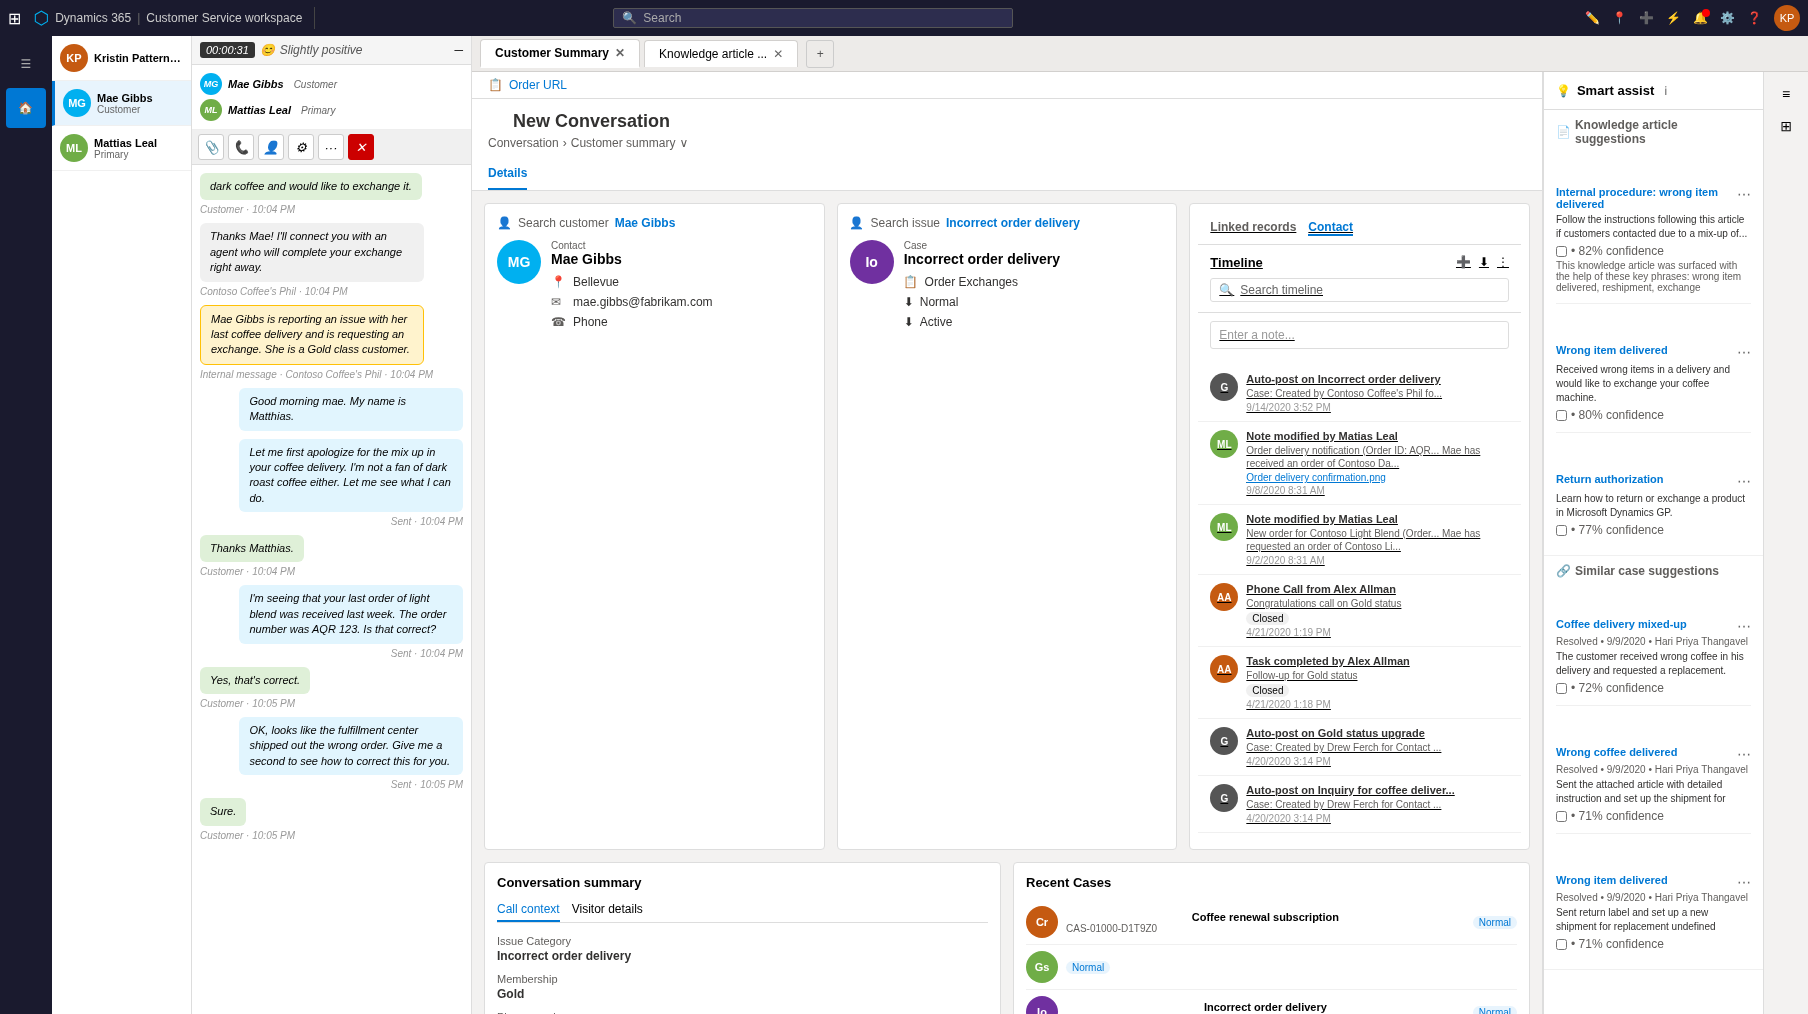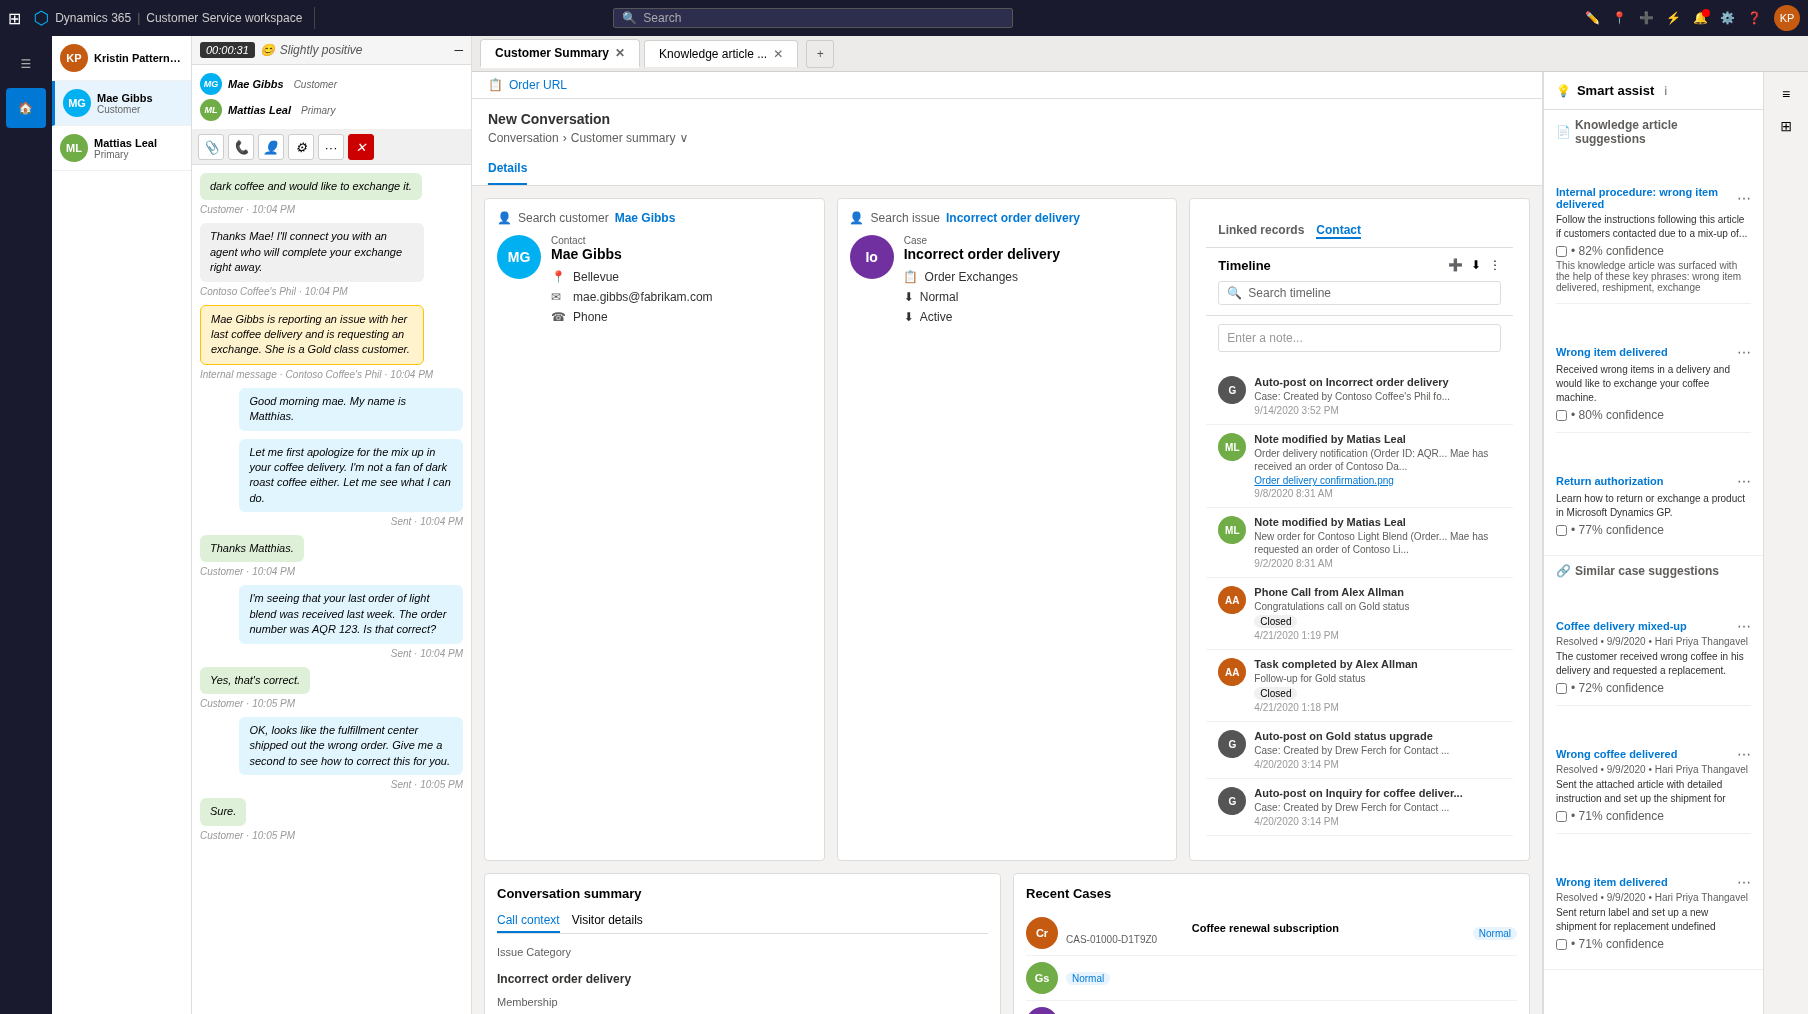--- a/index.html
+++ b/index.html
@@ -105,21 +105,21 @@
 
     
     .content-area { display: flex; flex: 1; overflow: hidden; }
 
     
     .customer-summary { flex: 1; padding: 0; overflow-y: auto; background: #f3f2f1; }
     .copy-url-bar { background: white; padding: 6px 16px; display: flex; align-items: center; gap: 6px; border-bottom: 1px solid #ddd; font-size: 12px; color: #0078d4; cursor: pointer; }
 
     
     .page-title-bar { padding: 12px 16px 8px; background: white; }
-    .page-title { font-size: 14px; font-weight: 600; color: #323130; }
+    .page-title { font-size: 18px; font-weight: 600; color: #323130; margin-left: 25px; }
     .breadcrumb { font-size: 12px; color: #605e5c; display: flex; align-items: center; gap: 4px; margin-top: 4px; }
     .tab-nav { display: flex; gap: 16px; padding: 0 16px; background: white; border-bottom: 1px solid #ddd; }
     .tab-nav-item { padding: 8px 0; font-size: 12px; cursor: pointer; border-bottom: 2px solid transparent; color: #605e5c; }
     .tab-nav-item.active { border-bottom: 2px solid #0078d4; color: #0078d4; font-weight: 600; }
 
     
     .details-grid { padding: 12px; display: grid; grid-template-columns: 1fr 1fr 1fr; gap: 12px; }
     .card { background: white; border: 1px solid #ddd; border-radius: 4px; padding: 12px; }
     .card-search { display: flex; align-items: center; gap: 6px; font-size: 12px; color: #0078d4; margin-bottom: 10px; }
     .contact-card { display: flex; align-items: flex-start; gap: 10px; }
@@ -131,21 +131,21 @@
     .case-avatar { width: 44px; height: 44px; border-radius: 50%; display: flex; align-items: center; justify-content: center; font-size: 14px; font-weight: 700; color: white; flex-shrink: 0; }
     .case-title { font-size: 14px; font-weight: 600; margin-bottom: 8px; }
     .case-field { display: flex; align-items: center; gap: 6px; font-size: 11px; color: #323130; margin-bottom: 6px; }
 
     
     .bottom-grid { padding: 0 12px 12px; display: grid; grid-template-columns: 1fr 1fr; gap: 12px; }
     .conv-summary-card { background: white; border: 1px solid #ddd; border-radius: 4px; padding: 12px; }
     .conv-tabs { display: flex; gap: 12px; margin-bottom: 12px; border-bottom: 1px solid #ddd; }
     .conv-tab { padding: 4px 0; font-size: 12px; cursor: pointer; border-bottom: 2px solid transparent; }
     .conv-tab.active { border-bottom: 2px solid #0078d4; color: #0078d4; }
-    .field-row { display: flex; flex-direction: column; margin-bottom: 10px; gap: 12px; }
+    .field-row { display: flex; flex-direction: column; margin-bottom: 10px; }
     .field-label { font-size: 11px; color: #605e5c; margin-bottom: 2px; }
     .field-value { font-size: 12px; font-weight: 600; color: #323130; }
     .recent-cases-card { background: white; border: 1px solid #ddd; border-radius: 4px; padding: 12px; }
     .recent-case-item { display: flex; align-items: center; gap: 8px; padding: 6px 0; border-bottom: 1px solid #f0f0f0; }
     .recent-case-avatar { width: 32px; height: 32px; border-radius: 50%; display: flex; align-items: center; justify-content: center; font-size: 11px; font-weight: 700; color: white; }
     .recent-case-info { flex: 1; }
     .recent-case-title { font-size: 11px; font-weight: 600; text-align: center; }
     .recent-case-id { font-size: 10px; color: #605e5c; }
     .status-badge { font-size: 10px; padding: 1px 6px; border-radius: 10px; }
     .status-normal { background: #e8f4fd; color: #0078d4; }
@@ -175,21 +175,21 @@
     .smart-assist { width: 220px; background: white; border-left: 1px solid #ddd; display: flex; flex-direction: column; overflow-y: auto; }
     .smart-assist-header { padding: 10px 12px; border-bottom: 1px solid #ddd; display: flex; align-items: center; gap: 6px; }
     .smart-assist-title { font-size: 13px; font-weight: 600; }
     .sa-section { padding: 8px 12px; border-bottom: 1px solid #f0f0f0; }
     .sa-section-title { font-size: 11px; color: #605e5c; font-weight: 600; margin-bottom: 6px; display: flex; align-items: center; gap: 4px; }
     .sa-item { margin-bottom: 10px; }
     .sa-item-title { font-size: 11px; font-weight: 600; color: #0078d4; cursor: pointer; }
     .sa-item-desc { font-size: 10px; color: #323130; margin-top: 3px; line-height: 1.4; }
     .sa-confidence { font-size: 10px; color: #605e5c; margin-top: 3px; display: flex; align-items: center; gap: 4px; }
     .sa-item-meta { font-size: 10px; color: #605e5c; margin-top: 2px; }
-    .sa-item-header { display: flex; align-items: center; justify-content: space-between; margin-top: 40px; }
+    .sa-item-header { display: flex; justify-content: space-between; margin-top: 40px; }
     .sa-more { font-size: 14px; color: #666; cursor: pointer; }
     .sa-divider { height: 1px; background: #f0f0f0; margin: 4px 0; }
     .smart-assist-icons { padding: 8px; display: flex; flex-direction: column; gap: 4px; border-left: 1px solid #ddd; }
     .sa-icon-btn { width: 28px; height: 28px; display: flex; align-items: center; justify-content: center; border-radius: 3px; cursor: pointer; font-size: 14px; }
   </style>
 </head>
 <body>
 
 <div class="top-nav">
   <span class="app-grid">⊞</span>
@@ -403,21 +403,21 @@
                   <span>Normal</span>
                 </div>
                 <div class="case-field">
                   <span>⬇</span>
                   <span>Active</span>
                 </div>
               </div>
             </div>
           </div>
 
-          <div class="card" style="padding:16px; overflow:hidden;">
+          <div class="card" style="padding:8px; overflow:hidden;text-decoration:underline;">
             <div class="linked-tabs">
               <span style="font-size:12px; color:#605e5c; font-weight:600;">Linked records</span>
               <div class="linked-tab active">Contact</div>
             </div>
             <div class="timeline-panel" style="width:100%; border:none;">
               <div class="timeline-header">
                 <div class="timeline-header-row">
                   <span class="timeline-title">Timeline</span>
                   <div class="timeline-actions">
                     <span style="cursor:pointer">➕</span>

